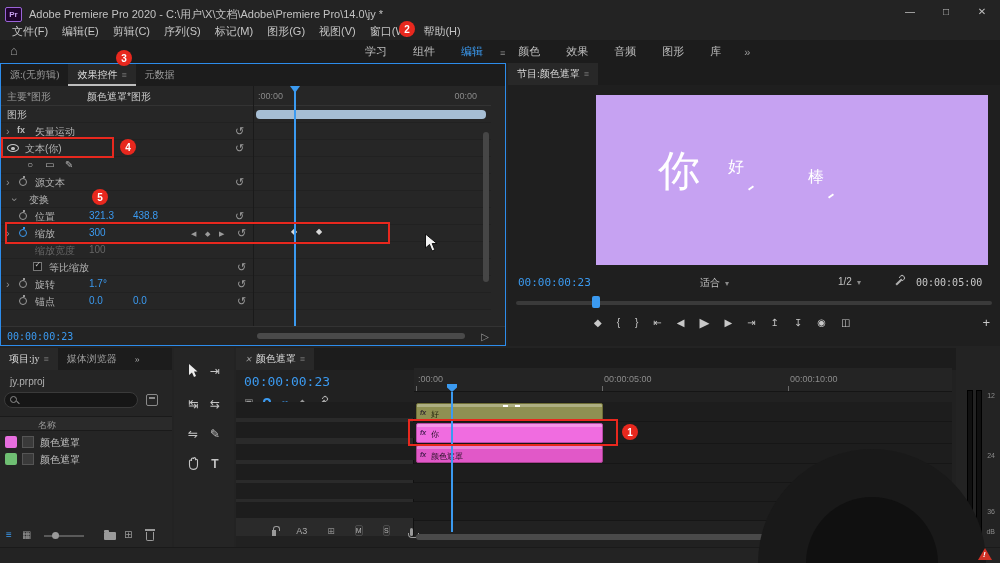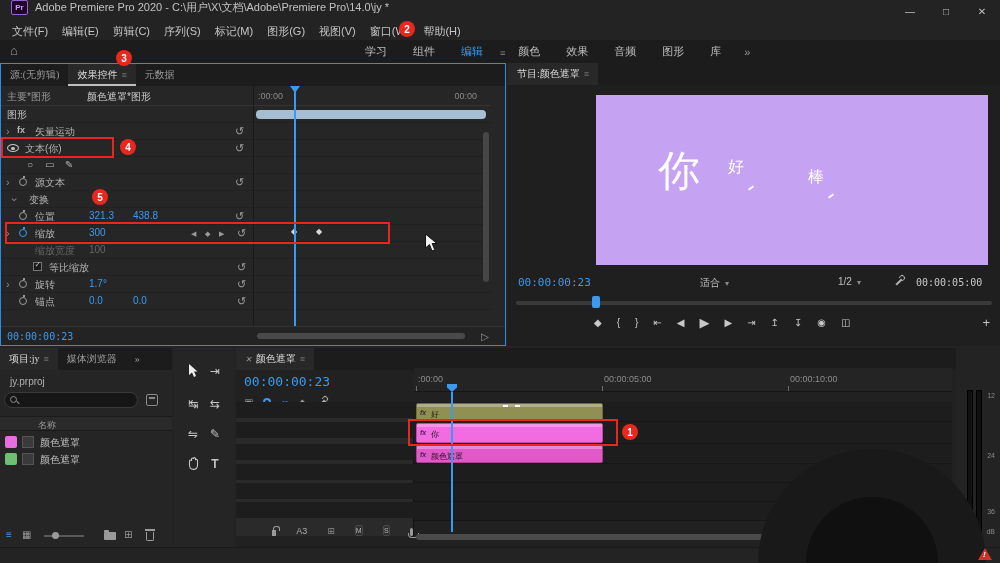--- a/index.html
+++ b/index.html
@@ -3,21 +3,21 @@
 <meta charset="utf-8">
 <style>
   * { margin:0; padding:0; box-sizing:border-box; }
   html,body { width:1000px; height:563px; overflow:hidden; background:#131313;
     font-family:"Liberation Sans","DejaVu Sans",sans-serif; }
   .app { position:relative; width:1000px; height:563px; background:#232323; color:#c6c6c6; font-size:11px; }
   .mono { font-family:"DejaVu Sans Mono","Liberation Mono",monospace; }
 
   
   .titlebar { position:absolute; left:0; top:0; width:100%; height:22px; background:#232323;
-    display:flex; align-items:flex-start; padding-left:11px; color:#c2c2c2; }
+    display:flex; align-items:flex-end; padding-left:5px; color:#c2c2c2; }
   .pr-icon { width:17px; height:15px; margin-right:7px; background:#20042e; border:1px solid #9a64d8;
     border-radius:2px; color:#c9a0f0; font-size:8px; font-weight:bold; display:flex; align-items:center; justify-content:center; }
   .title-text { font-size:11px; }
   .win-controls { position:absolute; right:0; top:0; height:22px; display:flex; }
   .win-btn { width:36px; height:22px; display:flex; align-items:center; justify-content:center; font-size:10px; color:#c0c0c0; }
 
   .menubar { position:absolute; top:22px; left:0; width:100%; height:18px; background:#232323;
     display:flex; align-items:center; padding-left:5px; }
   .menu-item { padding:0 7px; font-size:11px; }
 

